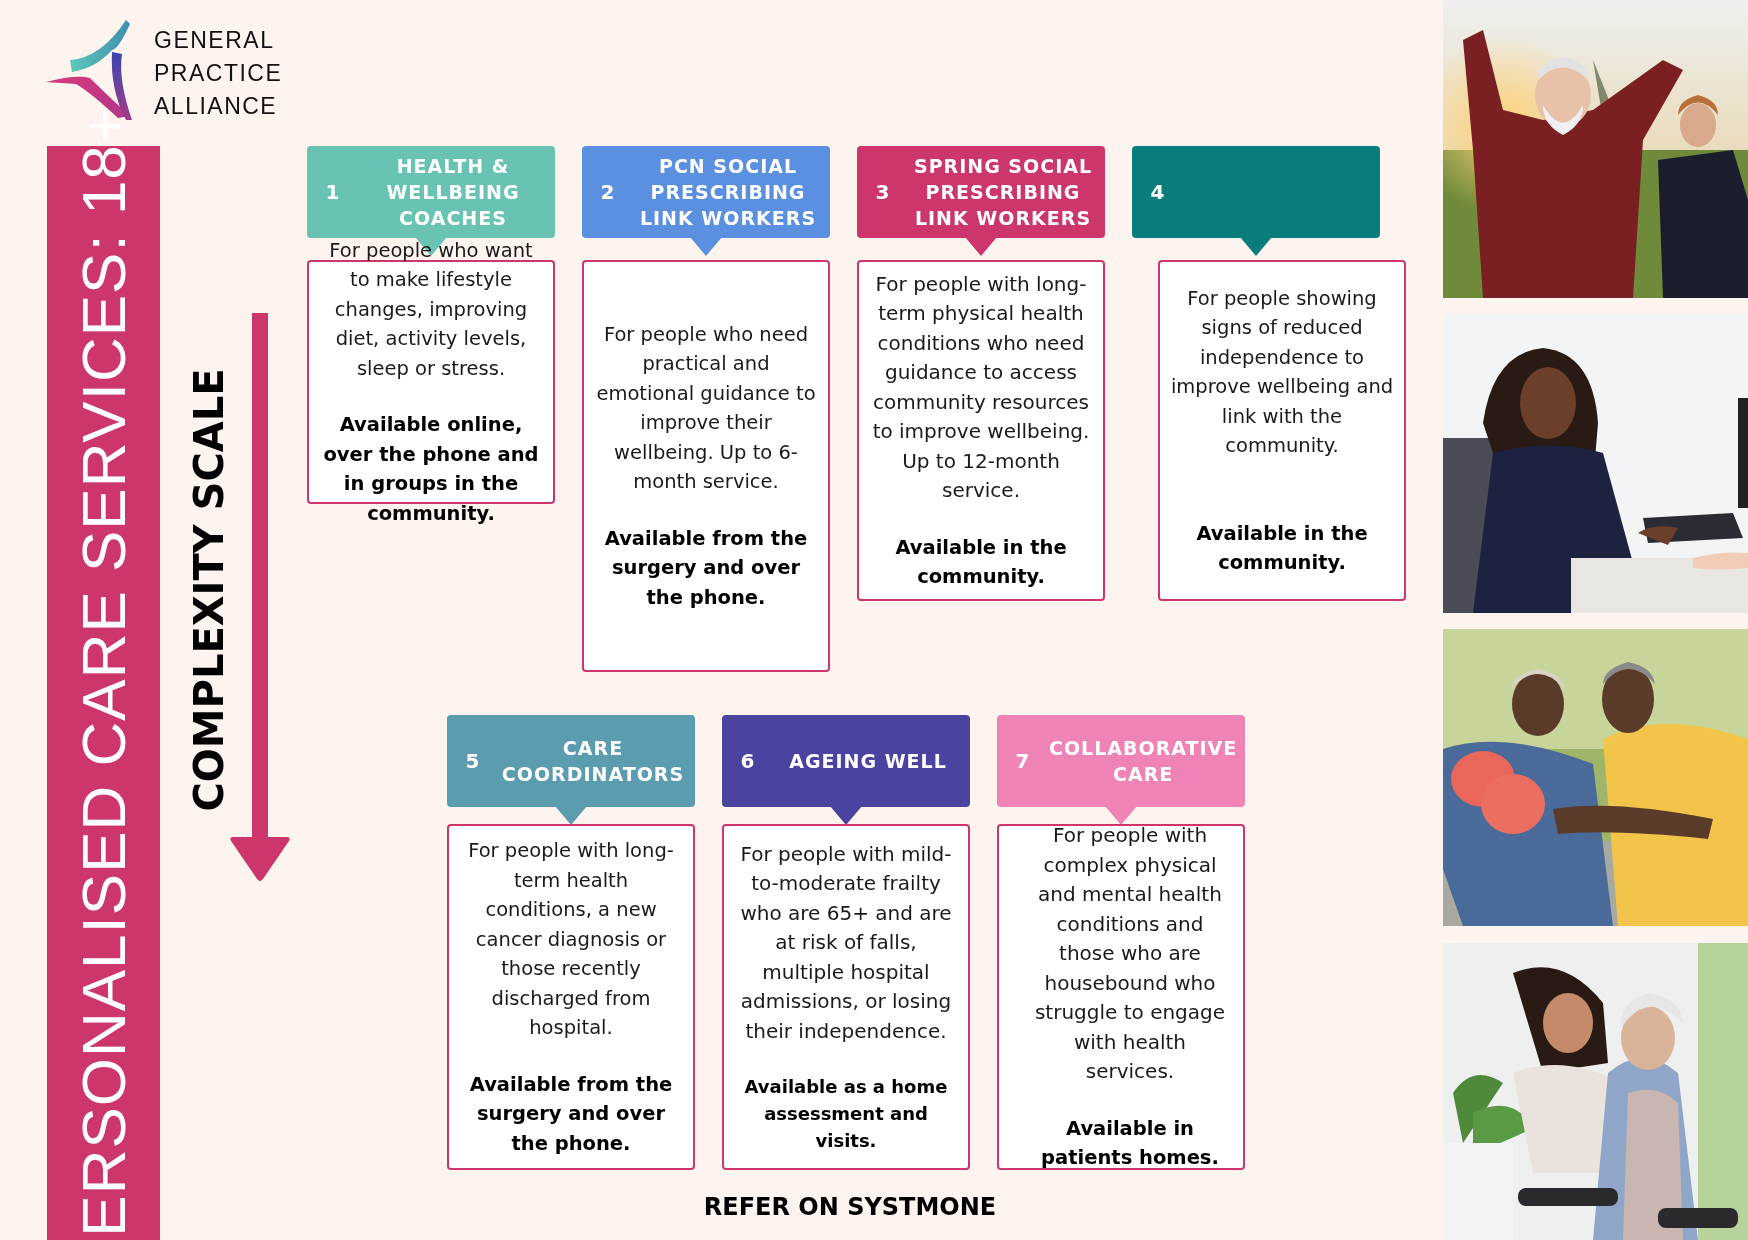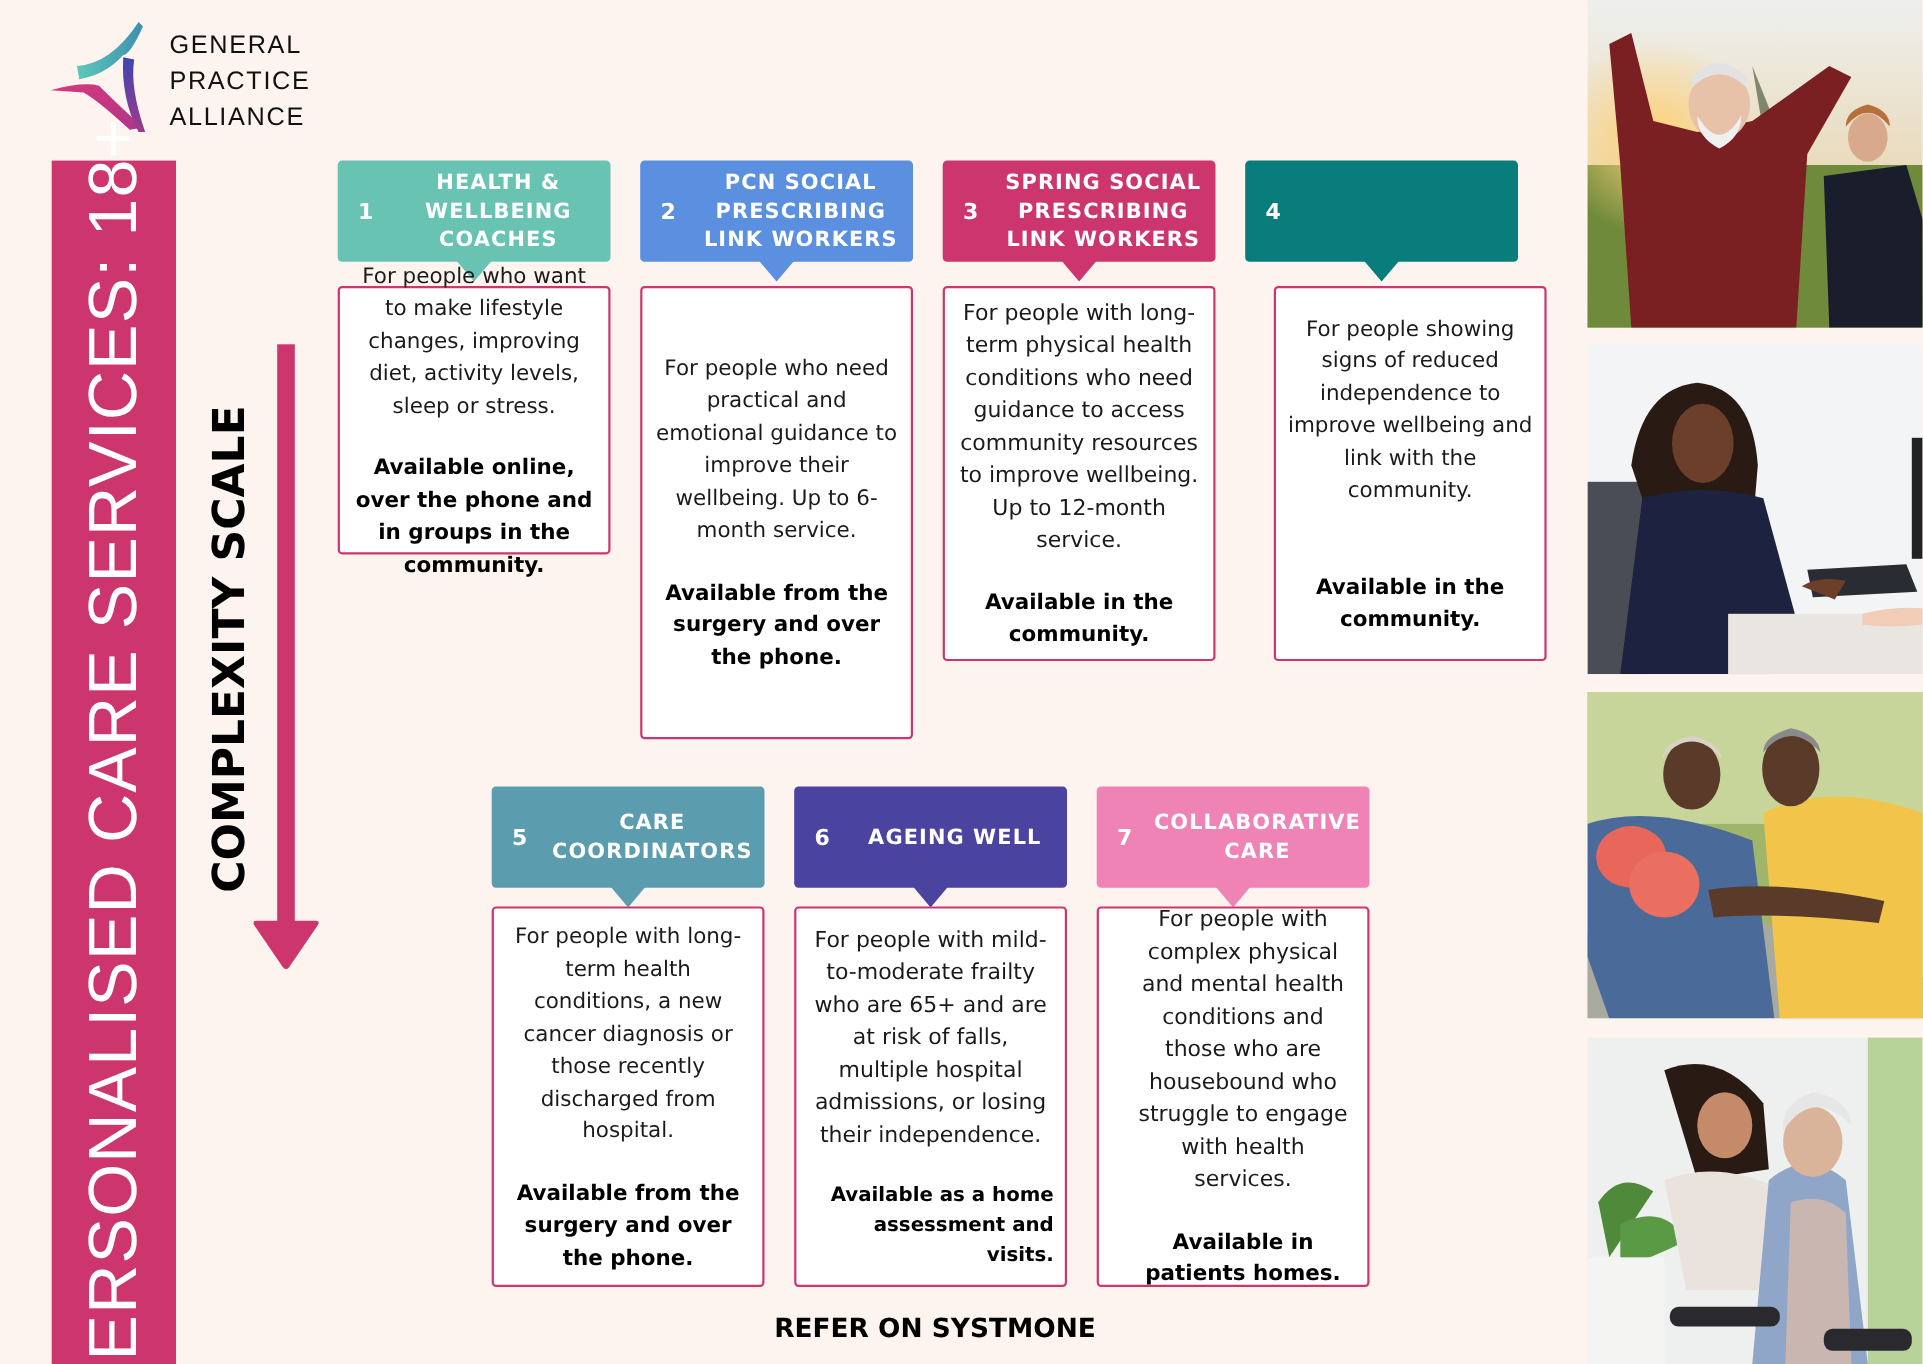--- a/index.html
+++ b/index.html
@@ -160,21 +160,21 @@
   <div class="card-avail">Available from the surgery and over the phone.</div>
 </div>
 
 <div class="card-head" style="left:722px;top:715px;background:#4a43a0;--c:#4a43a0;">
   <span class="card-num">6</span>
   <span class="card-title">AGEING WELL</span>
   <span class="card-pointer"></span>
 </div>
 <div class="card-body tight" style="left:722px;top:824px;height:346px;">
   <div class="card-desc">For people with mild-to-moderate frailty who are 65+ and are at risk of falls, multiple hospital admissions, or losing their independence.</div>
-  <div class="card-avail" style="font-size:18px;line-height:27px;text-align:right;">Available as a home assessment and visits.</div>
+  <div class="card-avail" style="font-size:18px;line-height:27px;">Available as a home assessment and visits.</div>
 </div>
 
 <div class="card-head" style="left:997px;top:715px;background:#ef83b5;--c:#ef83b5;">
   <span class="card-num">7</span>
   <span class="card-title">COLLABORATIVE CARE</span>
   <span class="card-pointer"></span>
 </div>
 <div class="card-body tight" style="left:997px;top:824px;height:346px;padding-left:28px;">
   <div class="card-desc">For people with complex physical and mental health conditions and those who are housebound who struggle to engage with health services.</div>
   <div class="card-avail">Available in patients homes.</div>

